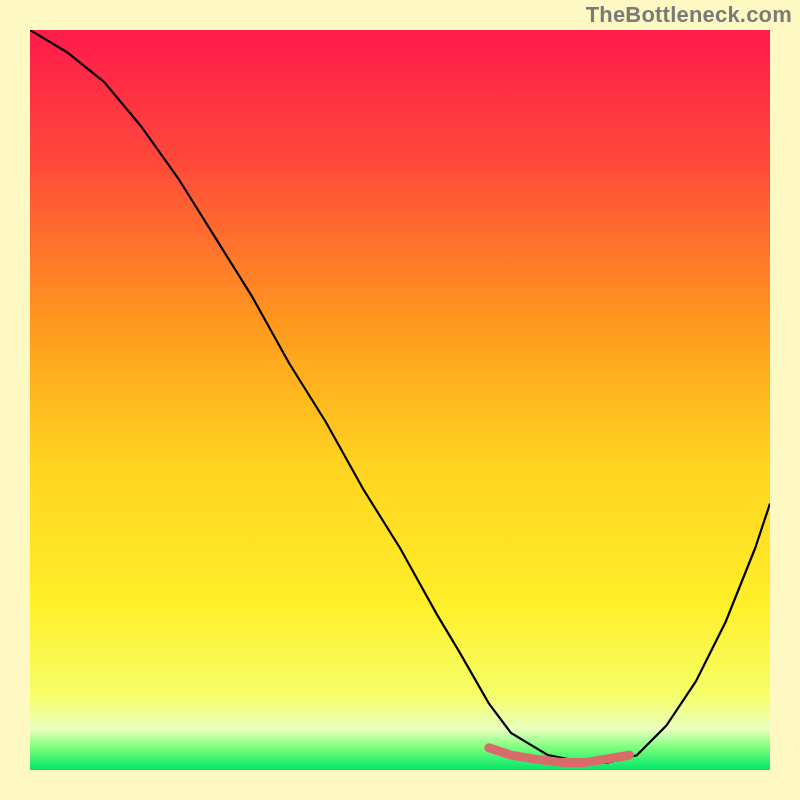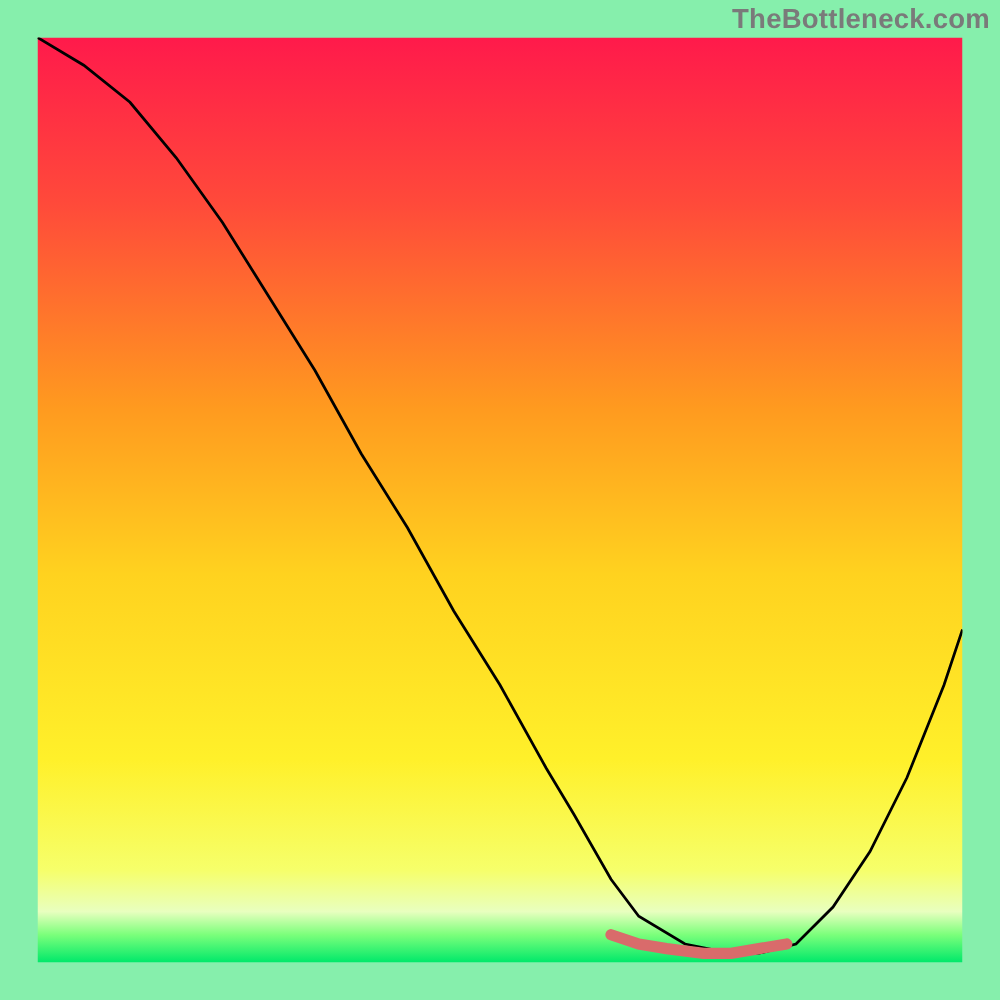--- a/index.html
+++ b/index.html
@@ -8,21 +8,21 @@
     width: 800px;
     height: 800px;
     background: #000;
     font-family: Arial, Helvetica, sans-serif;
     overflow: hidden;
   }
   .frame {
     position: relative;
     width: 800px;
     height: 800px;
-    background: #86efac;
+    background: #fef9c3;
   }
   .watermark {
     position: absolute;
     right: 8px;
     top: 2px;
     color: #7a7a7a;
     font-size: 22px;
     font-weight: 600;
     letter-spacing: 0.2px;
     user-select: none;

